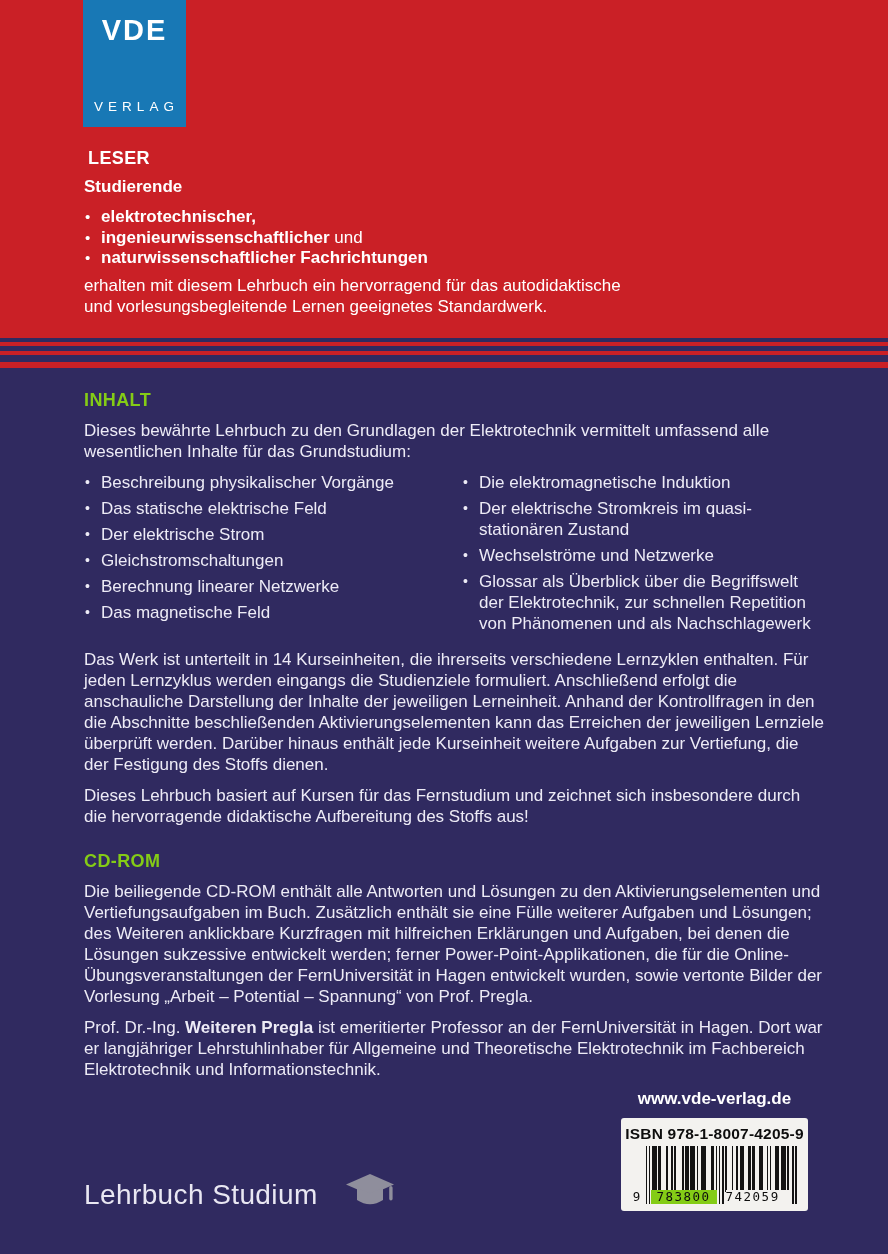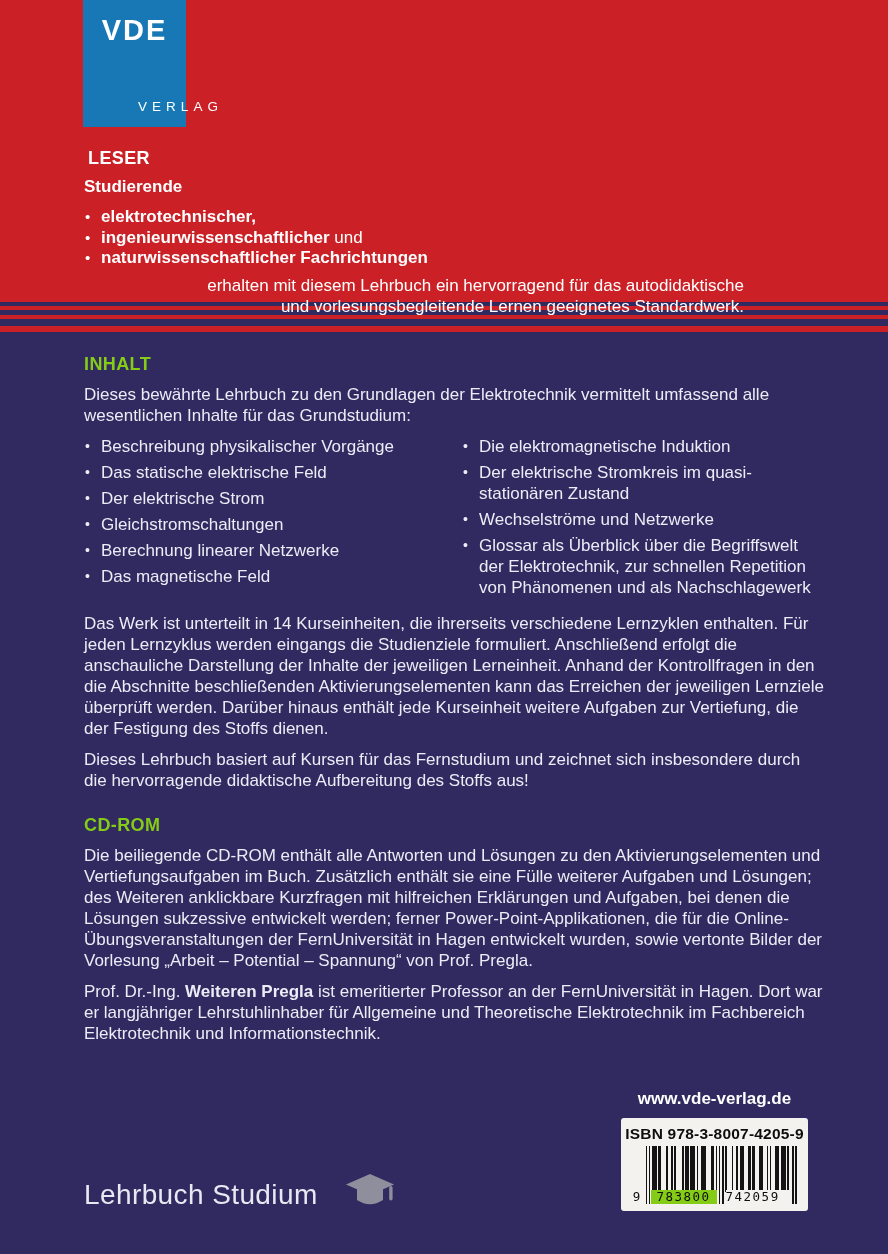--- a/index.html
+++ b/index.html
@@ -3,31 +3,31 @@
 <meta charset="utf-8">
 <style>
   html,body{margin:0;padding:0;background:#1c1840;}
   .page{
     position:relative;width:888px;height:1254px;margin:0 auto;overflow:hidden;
     background:var(--navy,#302a60);
     font-family:"Liberation Sans","DejaVu Sans",sans-serif;
     color:#ffffff;-webkit-font-smoothing:antialiased;
   }
   
-  .red-section{position:relative;height:302px;background:var(--red,#ca2026);}
+  .red-section{position:relative;height:338px;background:var(--red,#ca2026);}
   .logo{position:absolute;left:83px;top:0;width:103px;height:127px;background:var(--blue,#1878b5);}
   .logo-vde{margin-top:16px;text-align:center;font-weight:bold;font-size:29px;line-height:1;letter-spacing:2px;color:#fff;}
-  .logo-verlag{position:absolute;bottom:13px;width:100%;text-align:center;font-size:13.5px;letter-spacing:5px;text-indent:4px;color:#fff;font-weight:400;padding-left:44px;}
+  .logo-verlag{position:absolute;bottom:13px;width:100%;text-align:center;font-size:13.5px;letter-spacing:5px;text-indent:4px;color:#fff;font-weight:400;}
   .leser-block{position:absolute;left:84px;top:148px;width:660px;}
   .leser-block h2{margin:0 4px 8px;font-size:18px;letter-spacing:.4px;}
   .leser-sub{font-weight:bold;font-size:17px;margin:0 0 10px;}
   .red-list{list-style:none;margin:0 0 6px;padding:0;}
   .red-list li{position:relative;padding-left:17px;font-size:17px;line-height:20.5px;margin-bottom:0;}
   .red-list li::before{content:"•";position:absolute;left:1px;top:0;font-size:15px;}
-  .leser-text{margin:5px 0 0;font-size:17px;line-height:21px;text-align:right;}
+  .leser-text{margin:5px 0 0;font-size:17px;line-height:21px;}
   .leser-text span{display:block;}
   
   .stripes div{width:100%;}
   .s-n1{height:4px;background:var(--navy,#302a60);}
   .s-r1{height:4px;background:var(--red,#ca2026);}
   .s-n2{height:5px;background:var(--navy,#302a60);}
   .s-r2{height:4px;background:var(--red,#ca2026);}
   .s-n3{height:7px;background:var(--navy,#302a60);}
   .s-r3{height:6px;background:var(--red,#ca2026);}
   
@@ -122,21 +122,21 @@
 
     <h2>CD-ROM</h2>
     <p>Die beiliegende CD-ROM enthält alle Antworten und Lösungen zu den Aktivierungselementen und Vertiefungsaufgaben im Buch. Zusätzlich enthält sie eine Fülle weiterer Aufgaben und Lösungen; des Weiteren anklickbare Kurzfragen mit hilfreichen Erklärungen und Aufgaben, bei denen die Lösungen sukzessive entwickelt werden; ferner Power-Point-Applikationen, die für die Online-Übungsveranstaltungen der FernUniversität in Hagen entwickelt wurden, sowie vertonte Bilder der Vorlesung „Arbeit – Potential – Spannung“ von Prof. Pregla.</p>
 
     <p><span>Prof. Dr.-Ing. </span><b>Weiteren Pregla</b><span> ist emeritierter Professor an der FernUniversität in Hagen. Dort war er langjähriger Lehrstuhlinhaber für Allgemeine und Theoretische Elektrotechnik im Fachbereich Elektrotechnik und Informationstechnik.</span></p>
   </section>
 
   <div class="website">www.vde-verlag.de</div>
 
   <div class="isbn-box">
-    <div class="isbn-label">ISBN 978-3-8007-4205-9</div>
+    <div class="isbn-label">ISBN 978-1-8007-4205-9</div>
     <div class="barcode-wrap">
       <div class="bars" id="bars"><span class="bar on tall"></span><span class="bar tall"></span><span class="bar on tall"></span><span class="bar"></span><span class="bar on"></span><span class="bar on"></span><span class="bar on"></span><span class="bar"></span><span class="bar on"></span><span class="bar on"></span><span class="bar"></span><span class="bar"></span><span class="bar"></span><span class="bar on"></span><span class="bar"></span><span class="bar"></span><span class="bar on"></span><span class="bar"></span><span class="bar on"></span><span class="bar"></span><span class="bar"></span><span class="bar"></span><span class="bar"></span><span class="bar on"></span><span class="bar"></span><span class="bar on"></span><span class="bar on"></span><span class="bar"></span><span class="bar on"></span><span class="bar on"></span><span class="bar on"></span><span class="bar"></span><span class="bar on"></span><span class="bar"></span><span class="bar"></span><span class="bar on"></span><span class="bar on"></span><span class="bar on"></span><span class="bar"></span><span class="bar"></span><span class="bar"></span><span class="bar on"></span><span class="bar on"></span><span class="bar"></span><span class="bar on"></span><span class="bar tall"></span><span class="bar on tall"></span><span class="bar tall"></span><span class="bar on tall"></span><span class="bar tall"></span><span class="bar on"></span><span class="bar"></span><span class="bar"></span><span class="bar"></span><span class="bar on"></span><span class="bar"></span><span class="bar"></span><span class="bar on"></span><span class="bar"></span><span class="bar on"></span><span class="bar on"></span><span class="bar on"></span><span class="bar"></span><span class="bar"></span><span class="bar on"></span><span class="bar on"></span><span class="bar"></span><span class="bar on"></span><span class="bar on"></span><span class="bar"></span><span class="bar"></span><span class="bar on"></span><span class="bar on"></span><span class="bar on"></span><span class="bar"></span><span class="bar"></span><span class="bar on"></span><span class="bar"></span><span class="bar on"></span><span class="bar"></span><span class="bar"></span><span class="bar on"></span><span class="bar on"></span><span class="bar on"></span><span class="bar"></span><span class="bar on"></span><span class="bar on"></span><span class="bar on"></span><span class="bar"></span><span class="bar on"></span><span class="bar"></span><span class="bar"></span><span class="bar on tall"></span><span class="bar tall"></span><span class="bar on tall"></span></div>
       <div class="bc-digits">
         <span class="d-first">9</span>
         <span class="d-g1">783800</span>
         <span class="d-g2">742059</span>
       </div>
     </div>
   </div>
 

